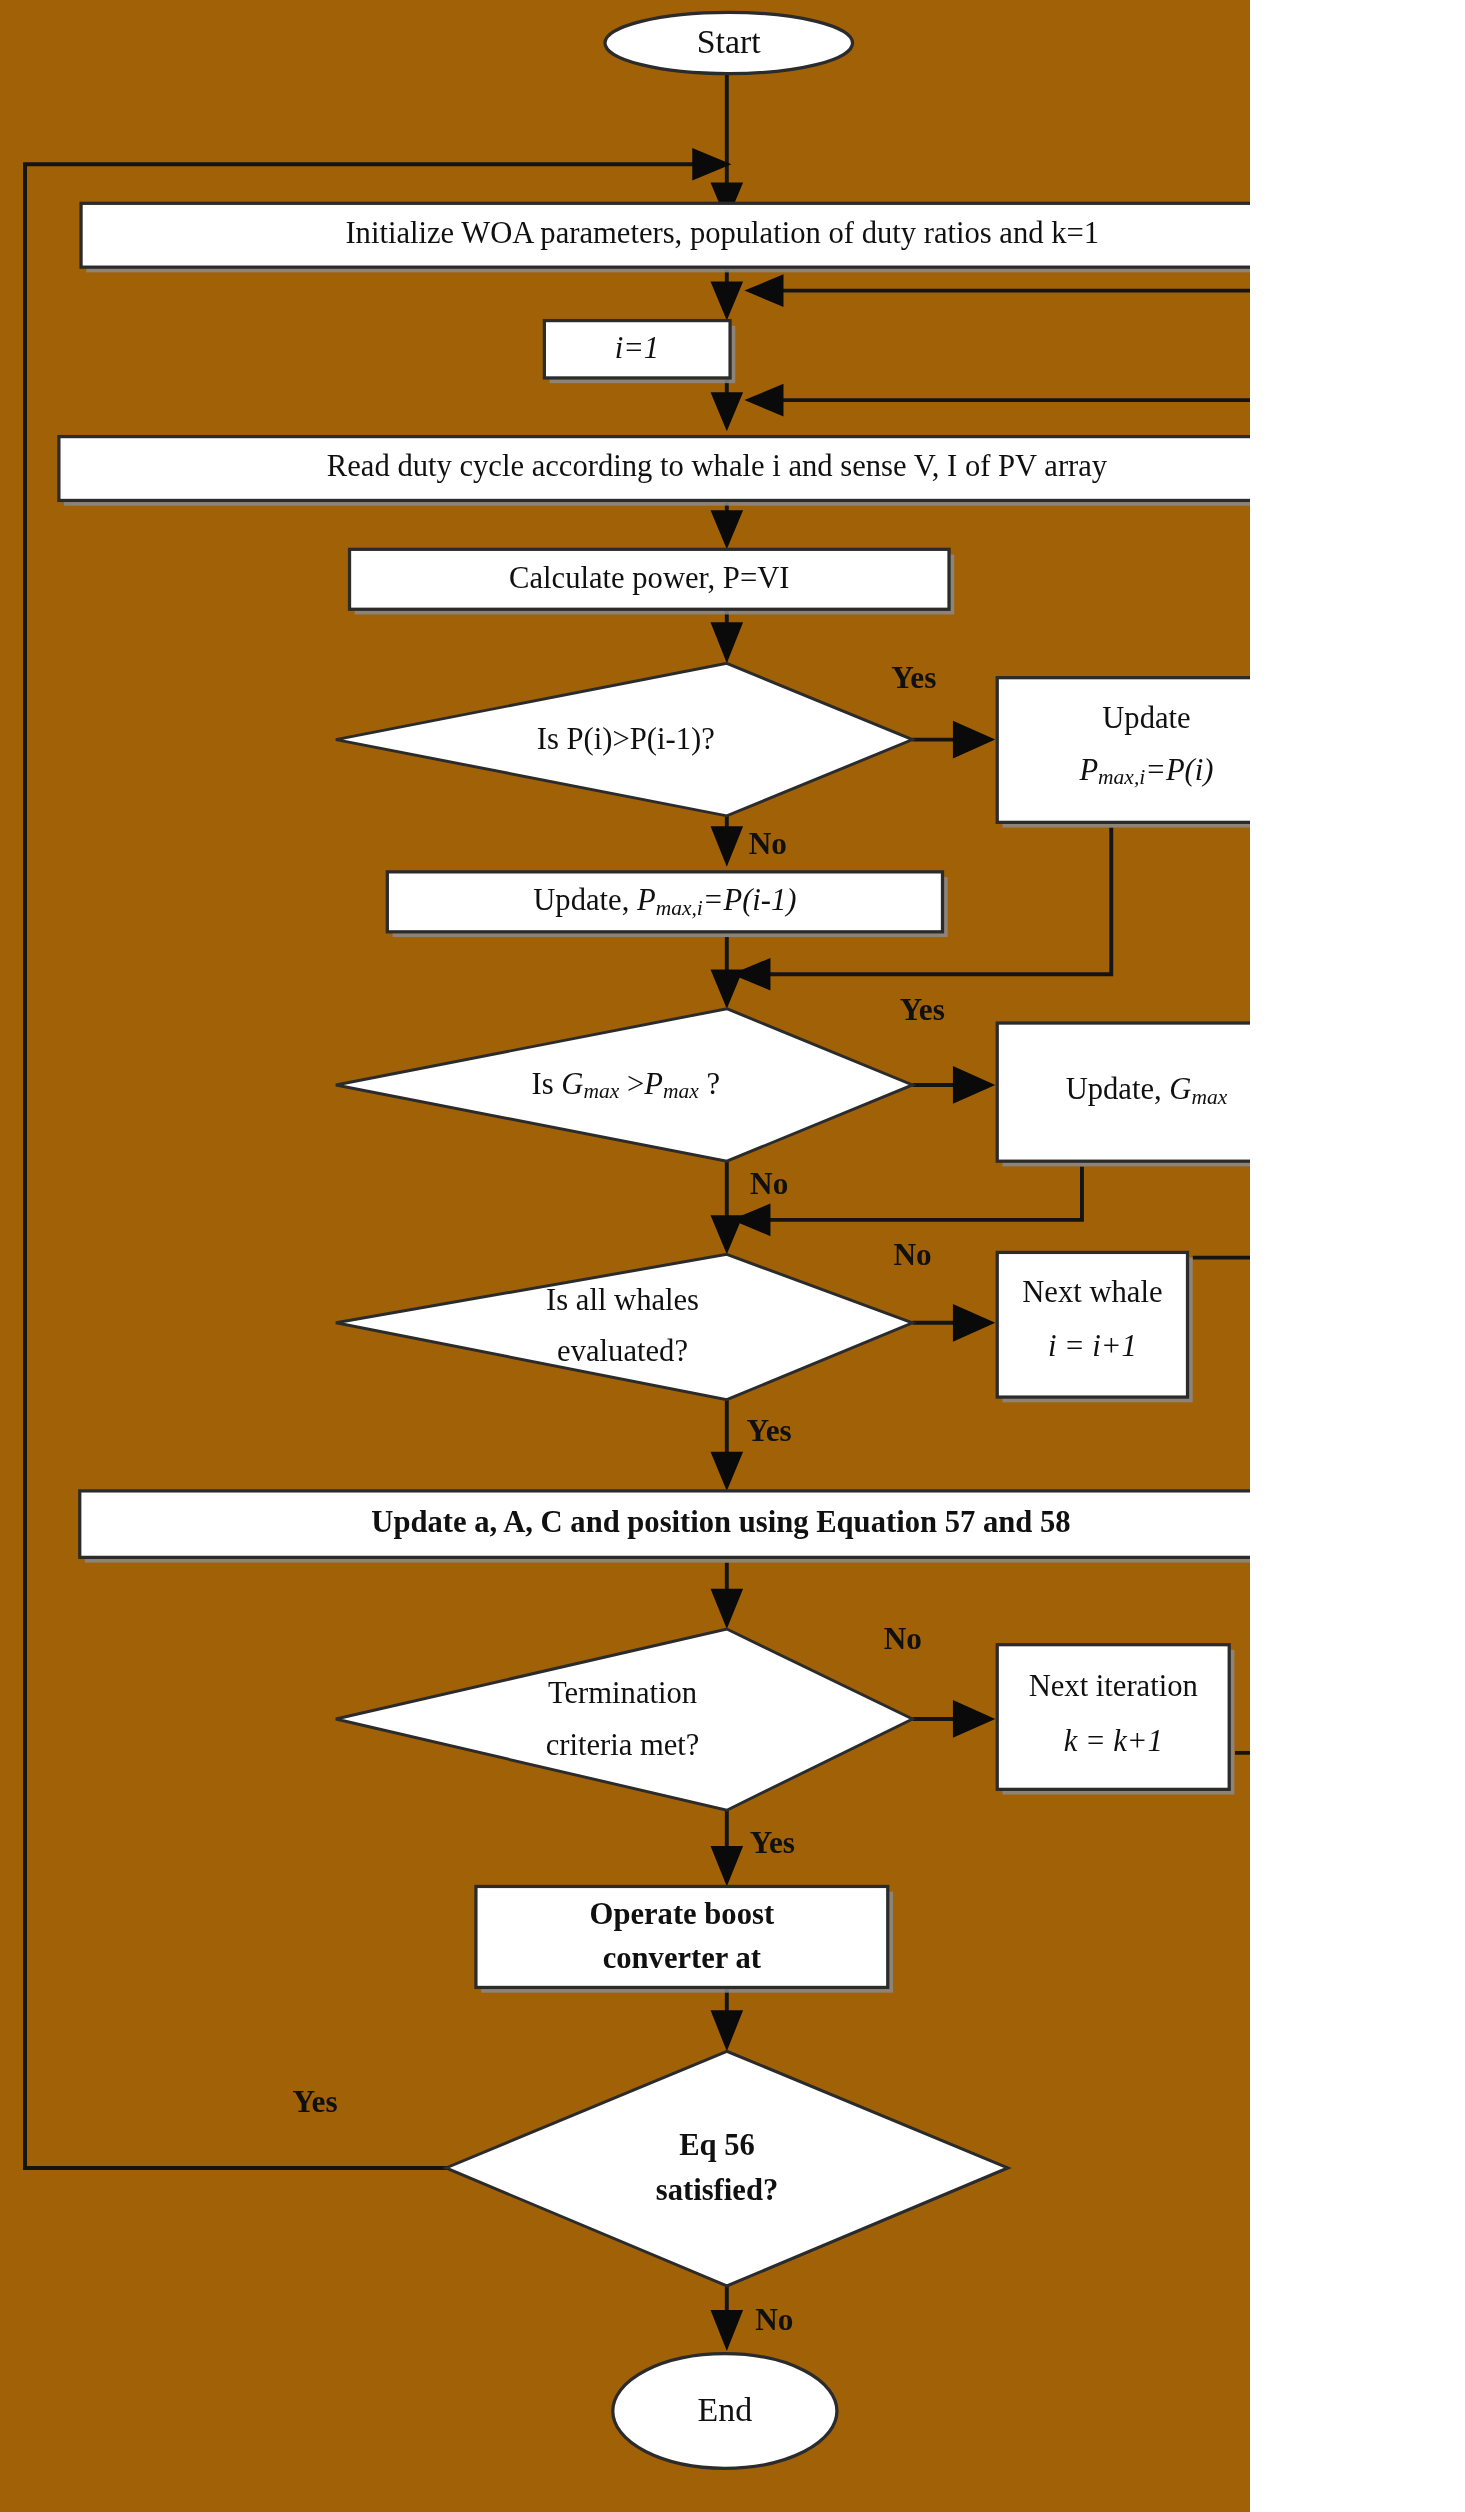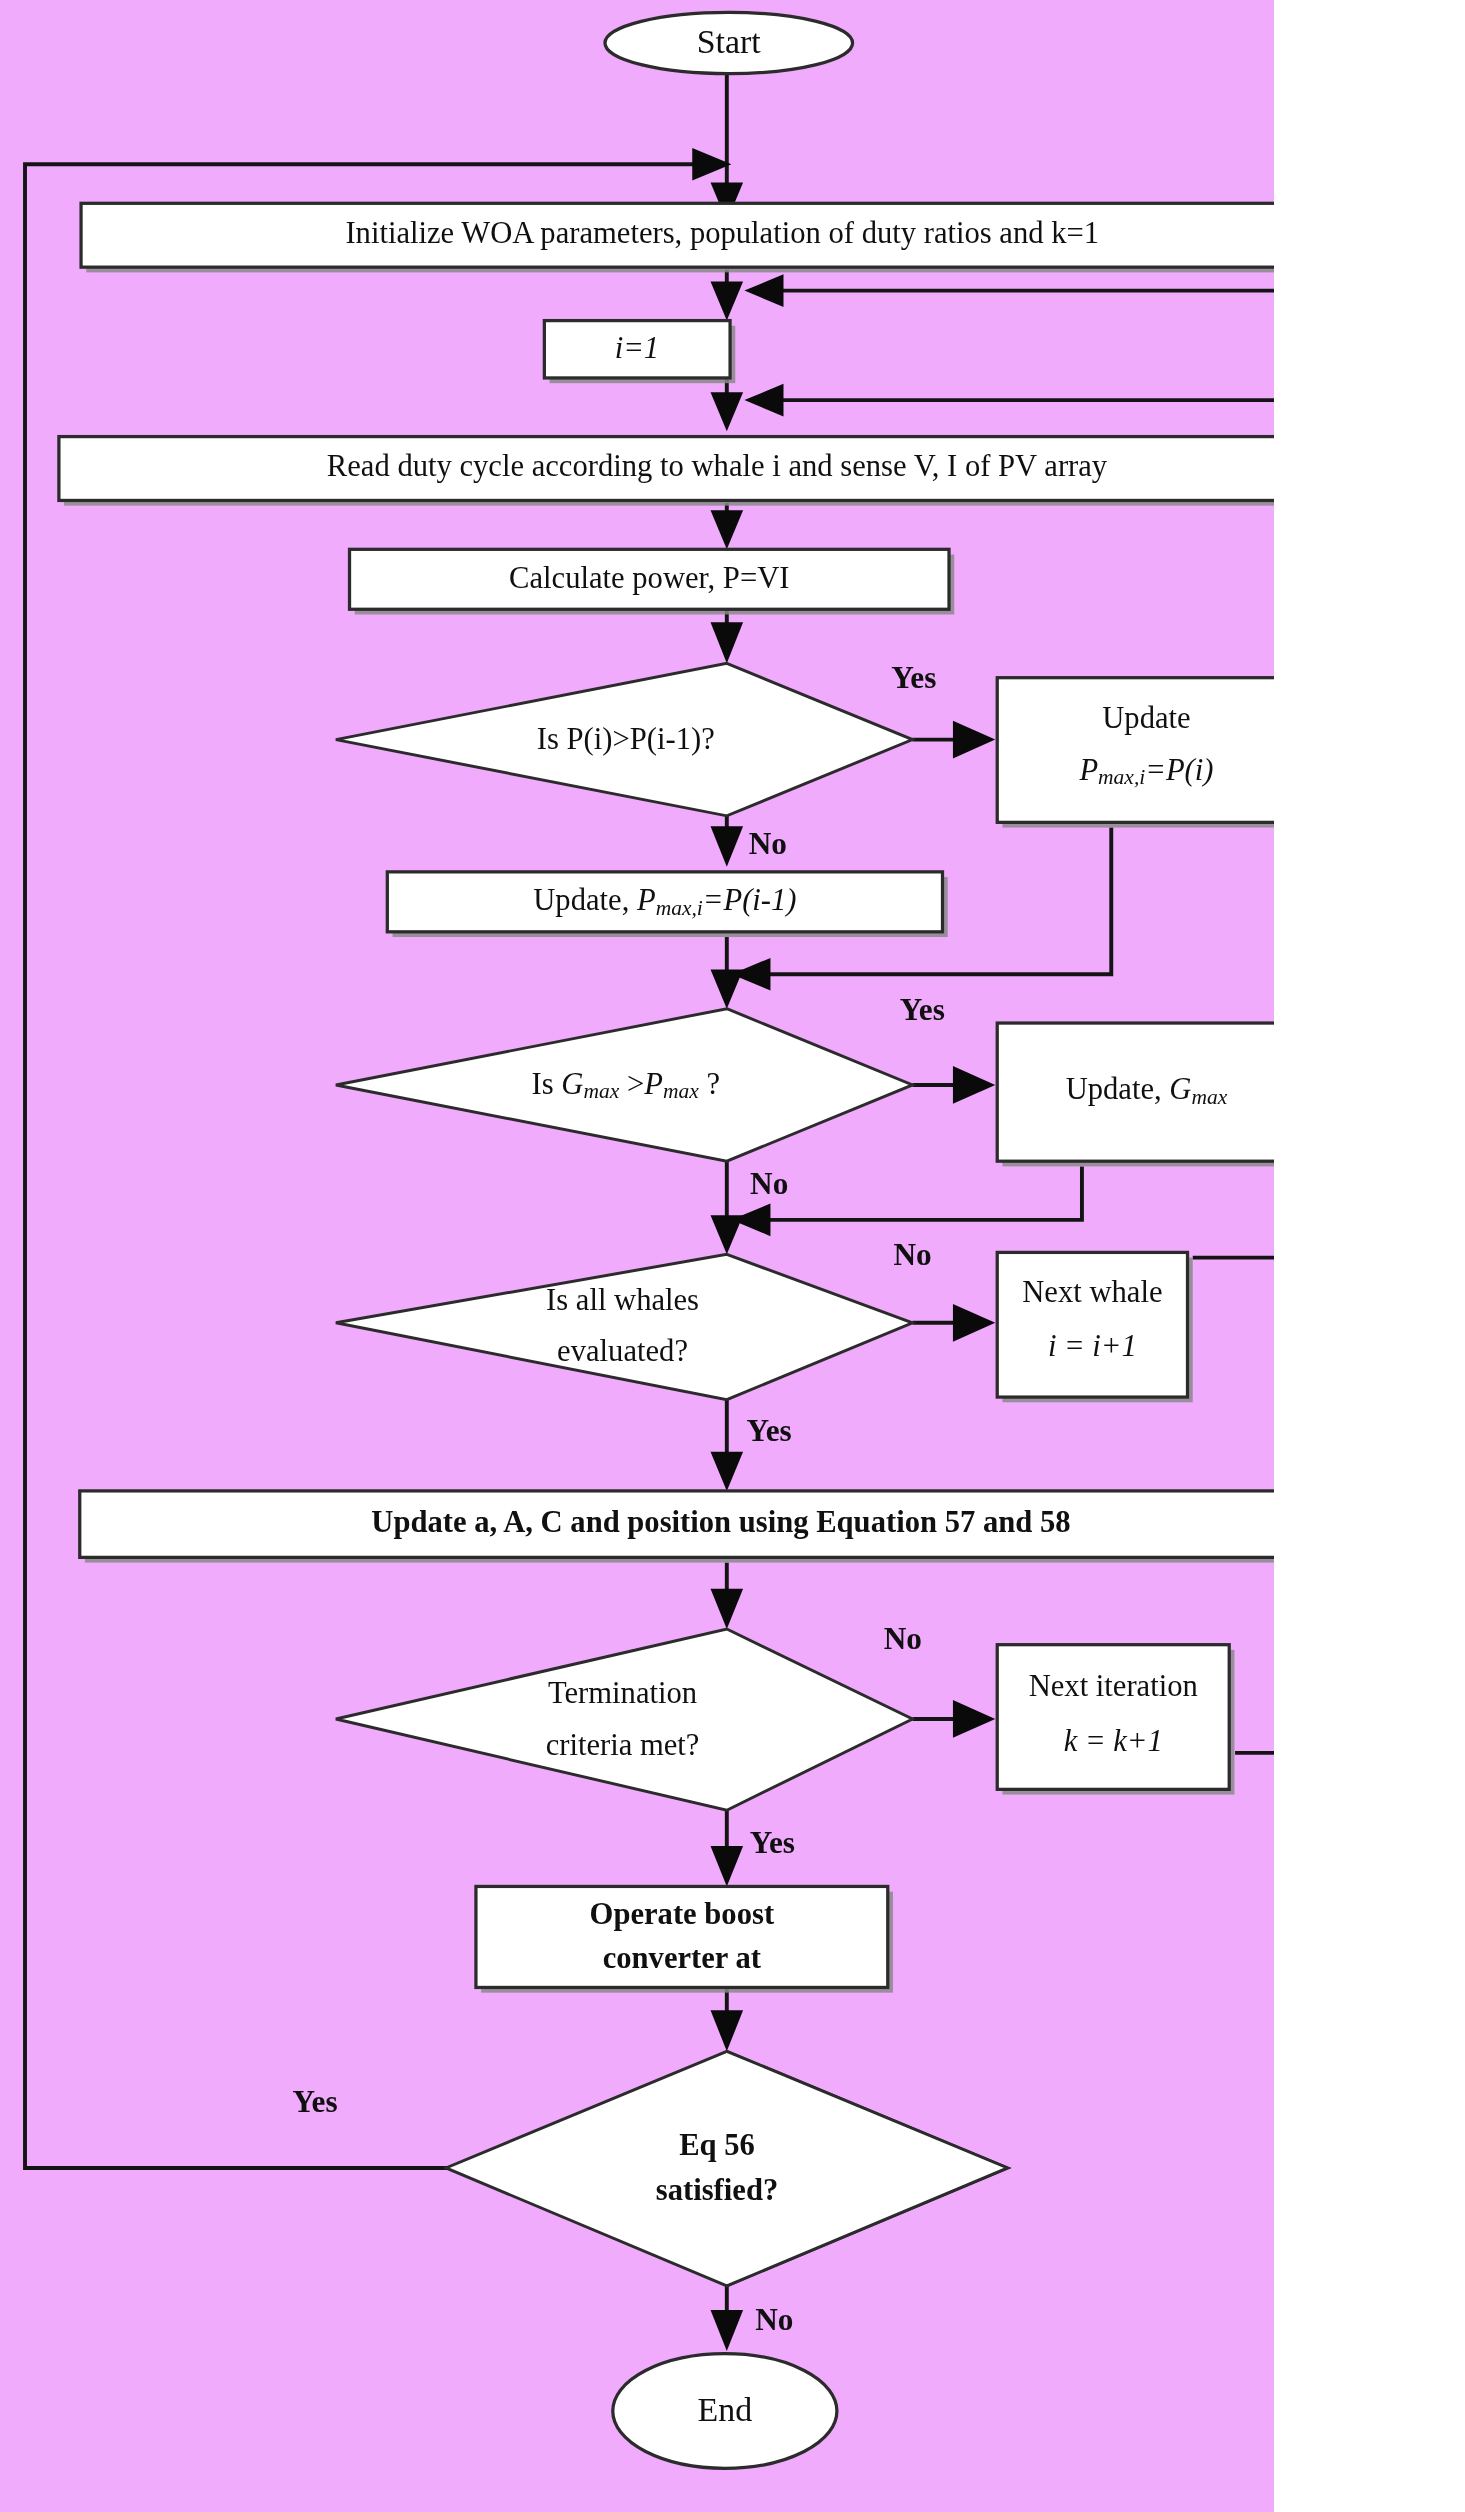--- a/index.html
+++ b/index.html
@@ -4,23 +4,22 @@
 <style>
   html, body {
     margin: 0;
     padding: 0;
     background: #ffffff;
   }
   #page {
     position: relative;
     width: 1250px;
     height: 2512px;
-    background: #f0abfc;
+    background: #a16207;
     overflow: hidden;
-    padding-left: 24px;
   }
   svg#flow {
     position: absolute;
     top: 0;
     left: 0;
     width: 1466px;
     height: 2512px;
     display: block;
   }
   .node-shape {

